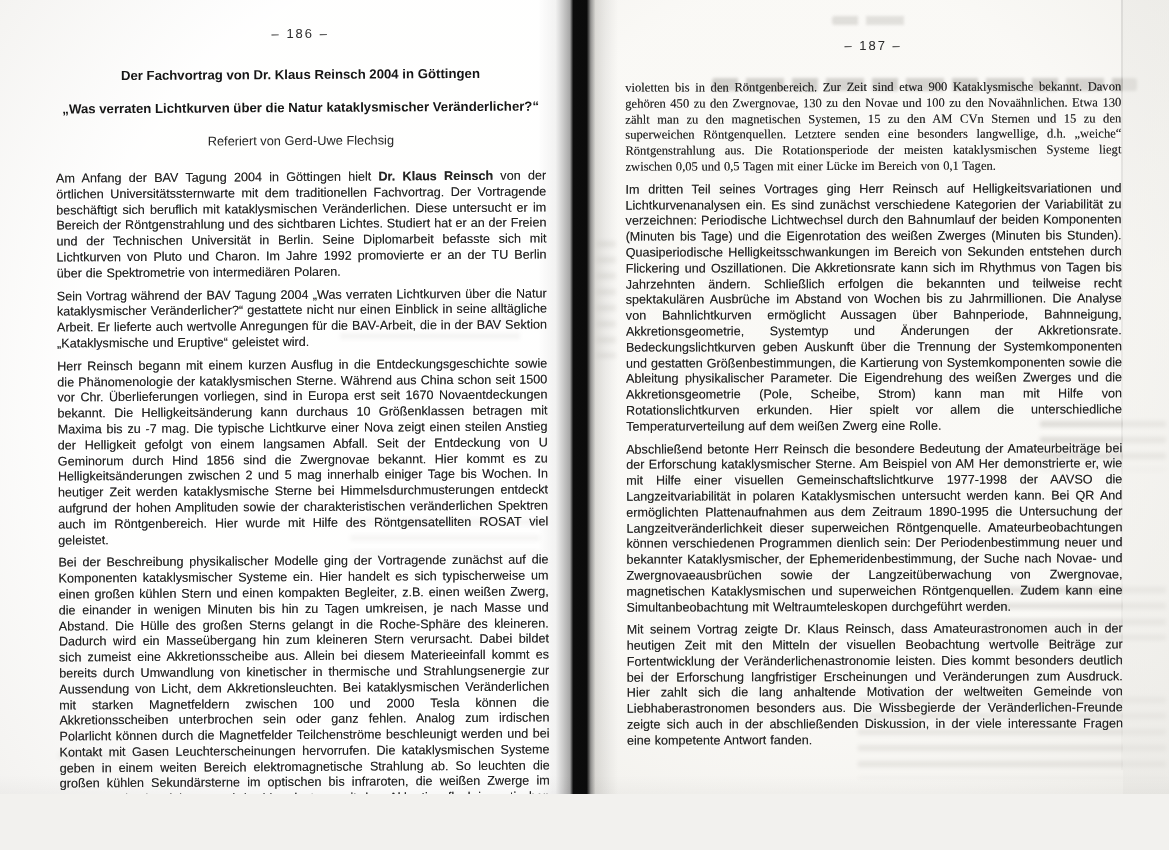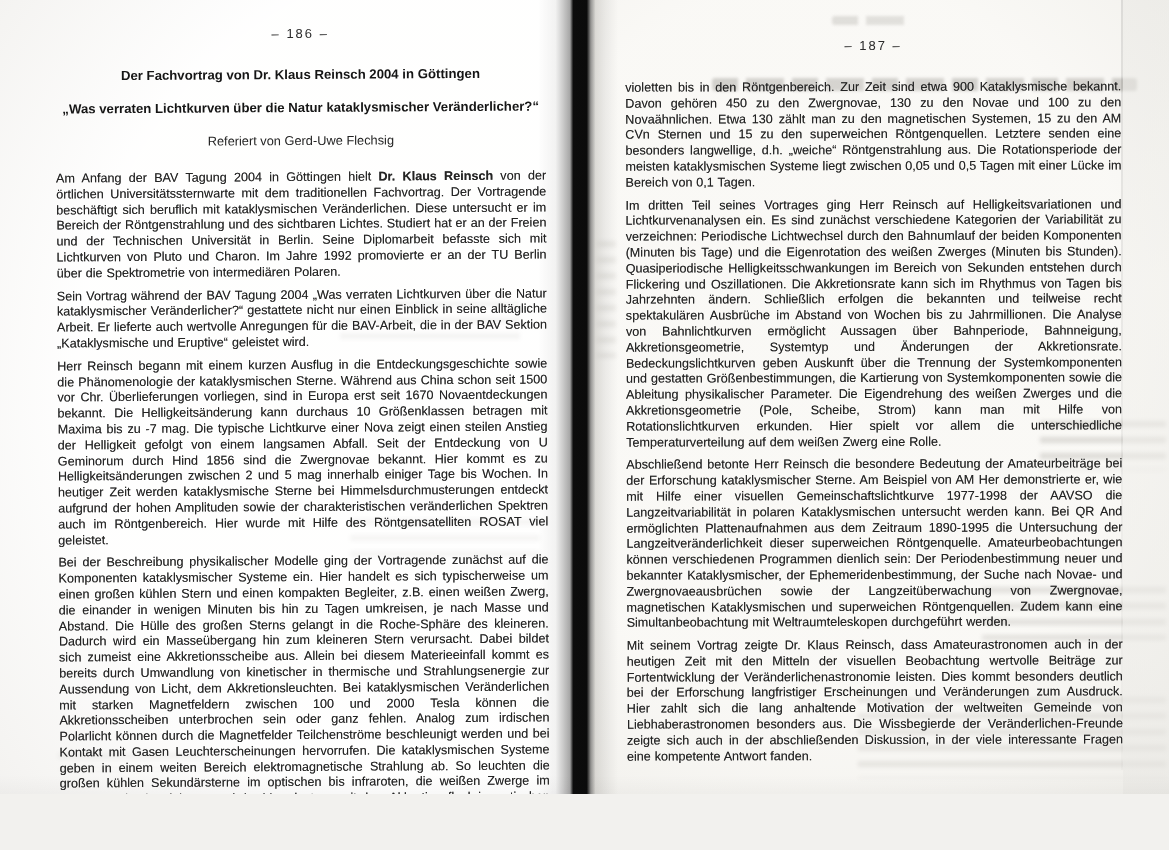--- a/index.html
+++ b/index.html
@@ -71,21 +71,21 @@
   }
   .byline{text-align:center;font-size:12.8px;margin:17px 0 0 0;line-height:16px;}
 
   .body-p{
     font-size:12.6px;line-height:15.8px;text-align:justify;
     margin:0 0 7px 0;color:#242424;
     text-shadow:0 0 0.3px rgba(30,30,30,0.55);
     word-spacing:0.4px;
   }
   .col-left .body-p:first-of-type{margin-top:21px;}
-  .col-right .body-p:first-of-type{margin-top:26px;}
+  .col-right .body-p:first-of-type{margin-top:26px;font-family:Liberation Serif, serif;}
 
   
   .ghost-heading{
     position:absolute;height:12px;filter:blur(1.8px);opacity:.45;border-radius:3px;
     background:repeating-linear-gradient(90deg,
       rgba(92,88,80,0.55) 0 26px, rgba(92,88,80,0) 26px 34px,
       rgba(92,88,80,0.5) 34px 72px, rgba(92,88,80,0) 72px 80px);
   }
   .smudge-lines{
     position:absolute;filter:blur(2px);opacity:.4;

